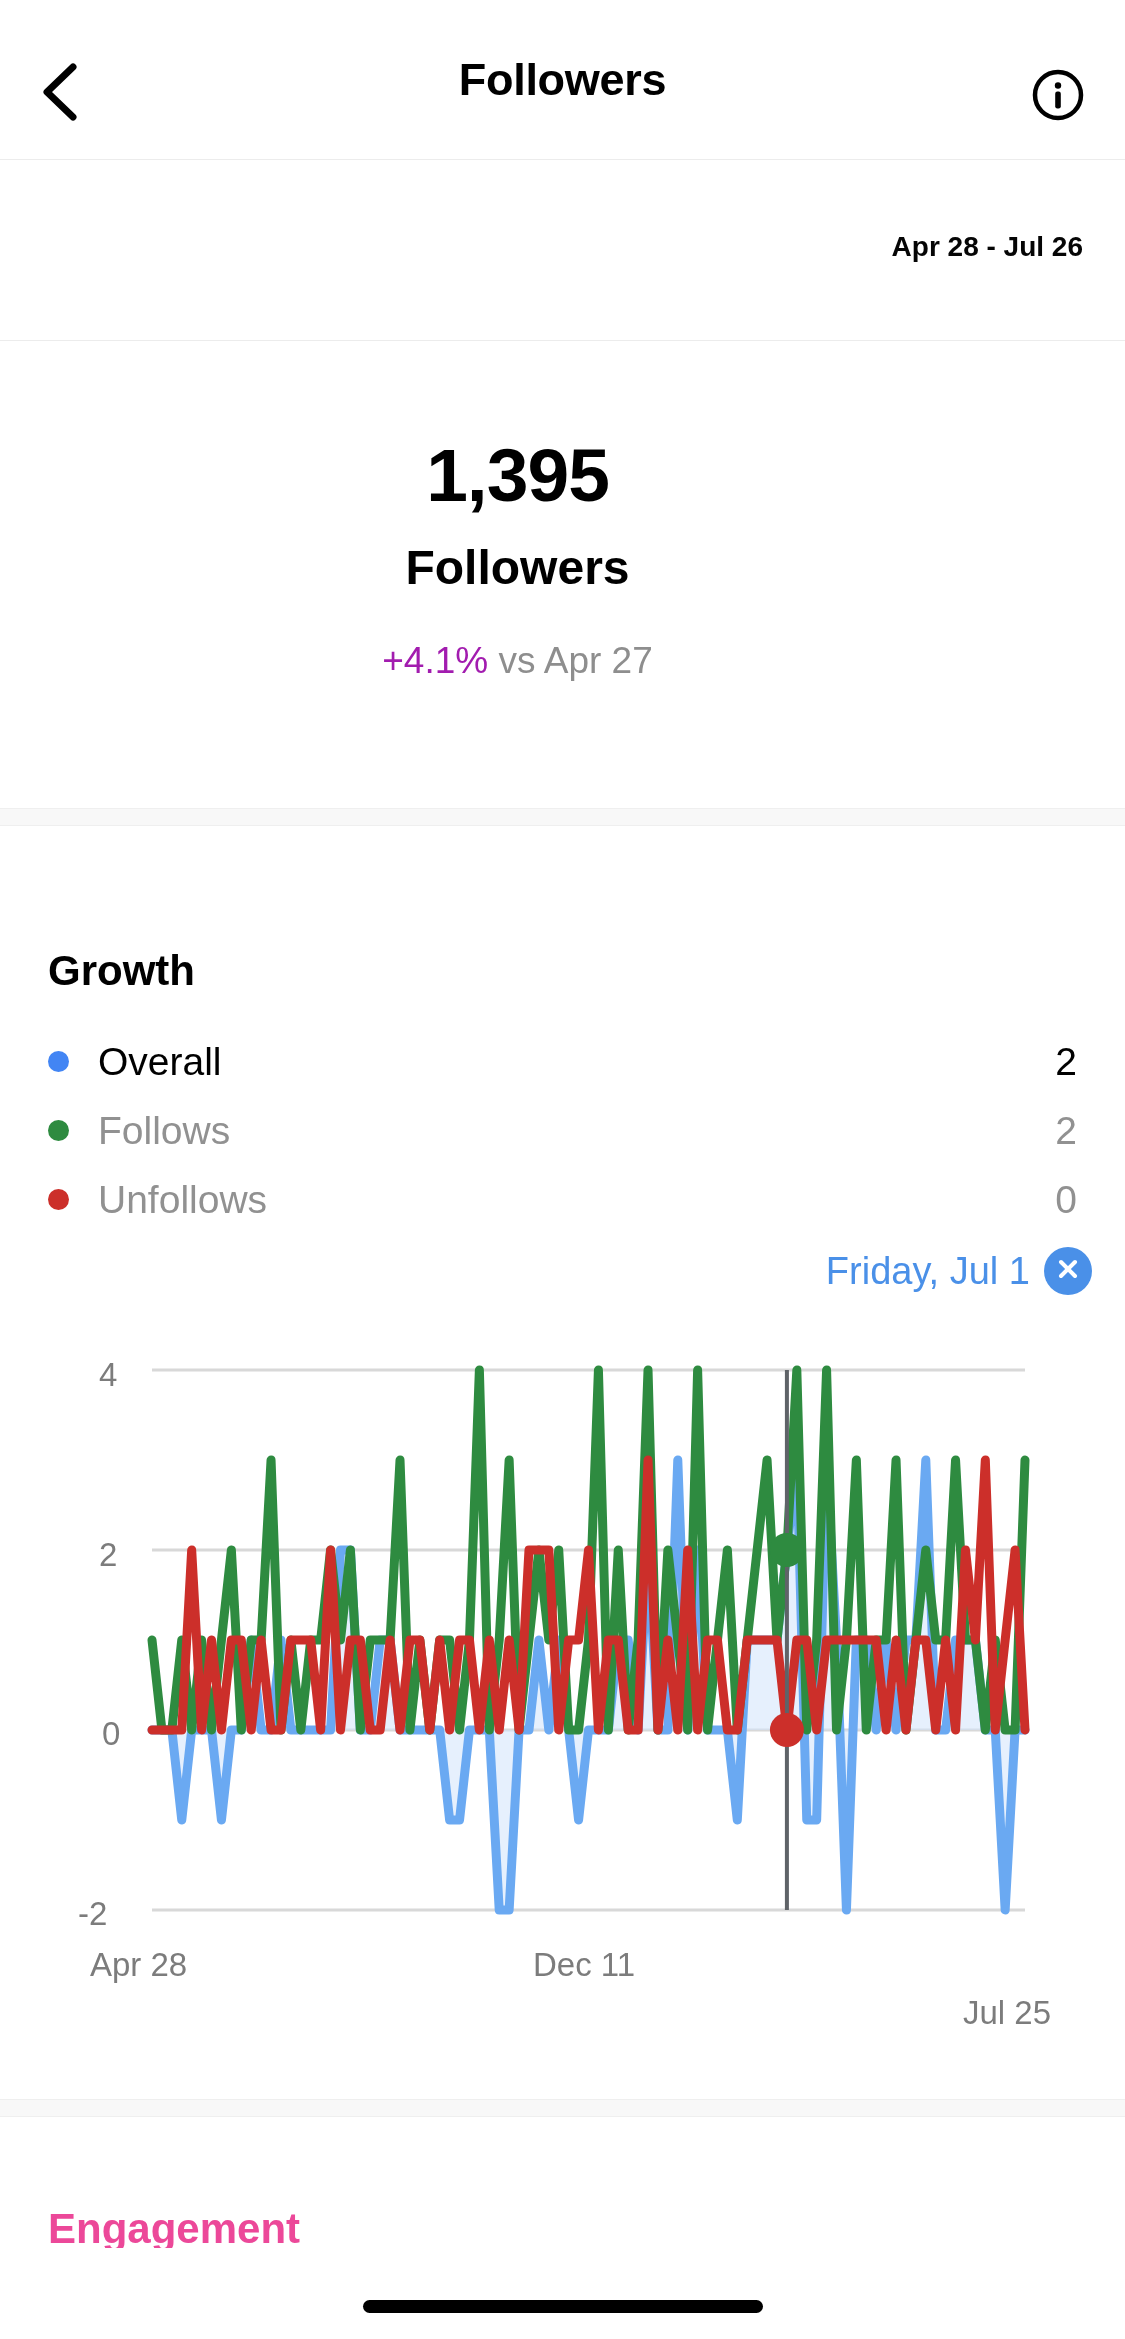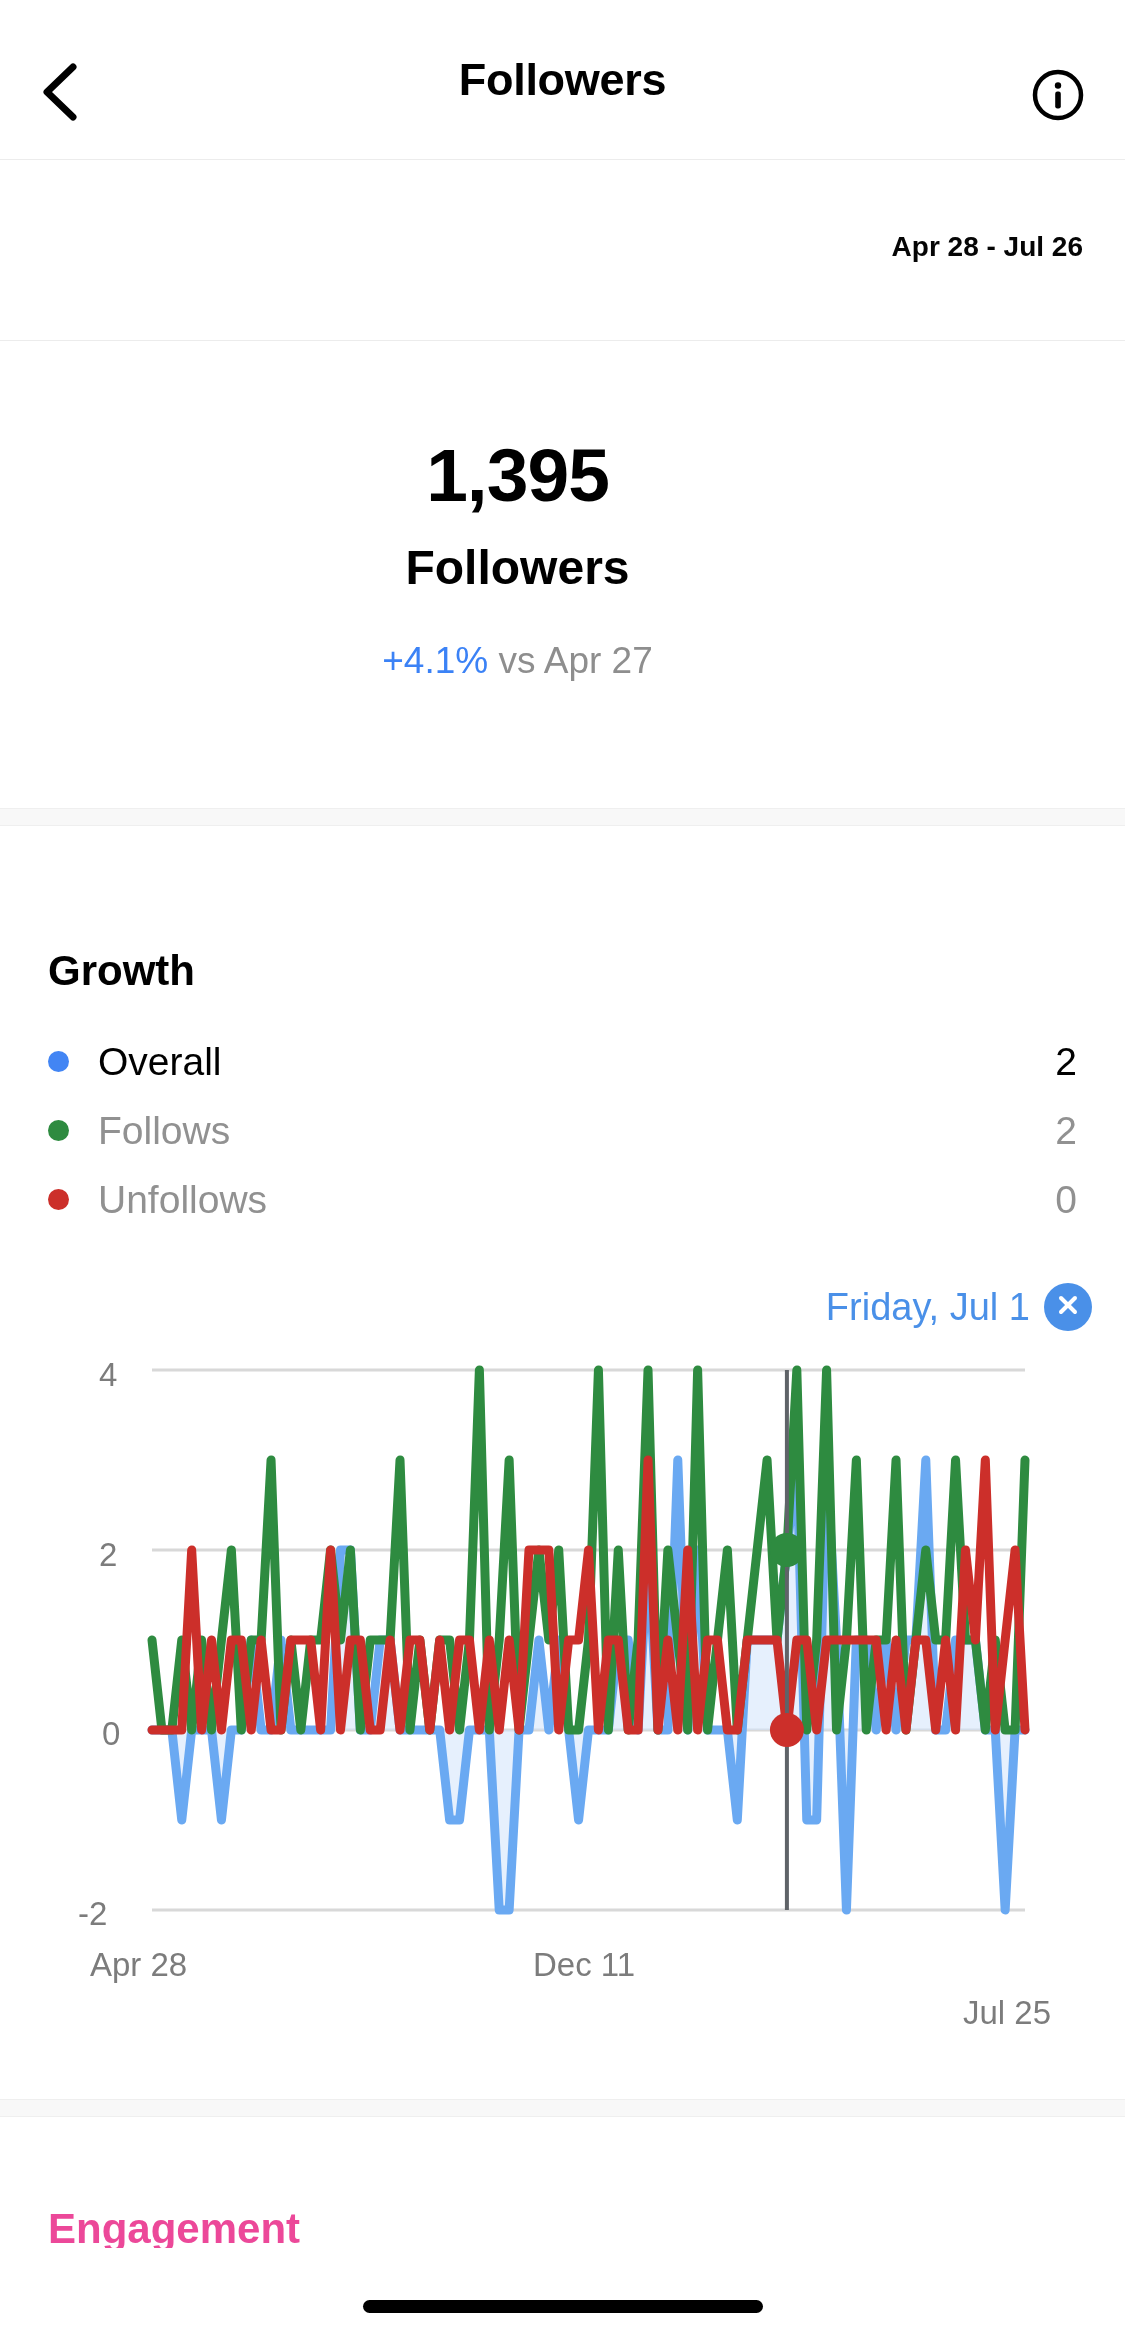--- a/index.html
+++ b/index.html
@@ -128,21 +128,21 @@
     line-height: 1;
   }
   .hero-delta {
     position: absolute;
     top: 300px;
     width: 100%;
     font-size: 37px;
     color: #8e8e8e;
     line-height: 1;
   }
-  .hero-delta .pct { color: #3b82f6; }
+  .hero-delta .pct { color: #a21caf; }
 
   
   .spacer {
     position: absolute;
     left: 0;
     width: 1125px;
     height: 18px;
     background: #f8f8f8;
     border-top: 1px solid #efefef;
     border-bottom: 1px solid #efefef;
@@ -204,21 +204,20 @@
 
   
   .sel-chip {
     position: absolute;
     right: 33px;
     top: 1243px;
     height: 56px;
     display: flex;
     align-items: center;
     gap: 14px;
-    margin-top: 36px;
   }
   .sel-chip-label {
     font-size: 38px;
     color: #4a90e8;
     line-height: 1;
   }
   .sel-chip-close {
     width: 48px;
     height: 48px;
     border-radius: 50%;

